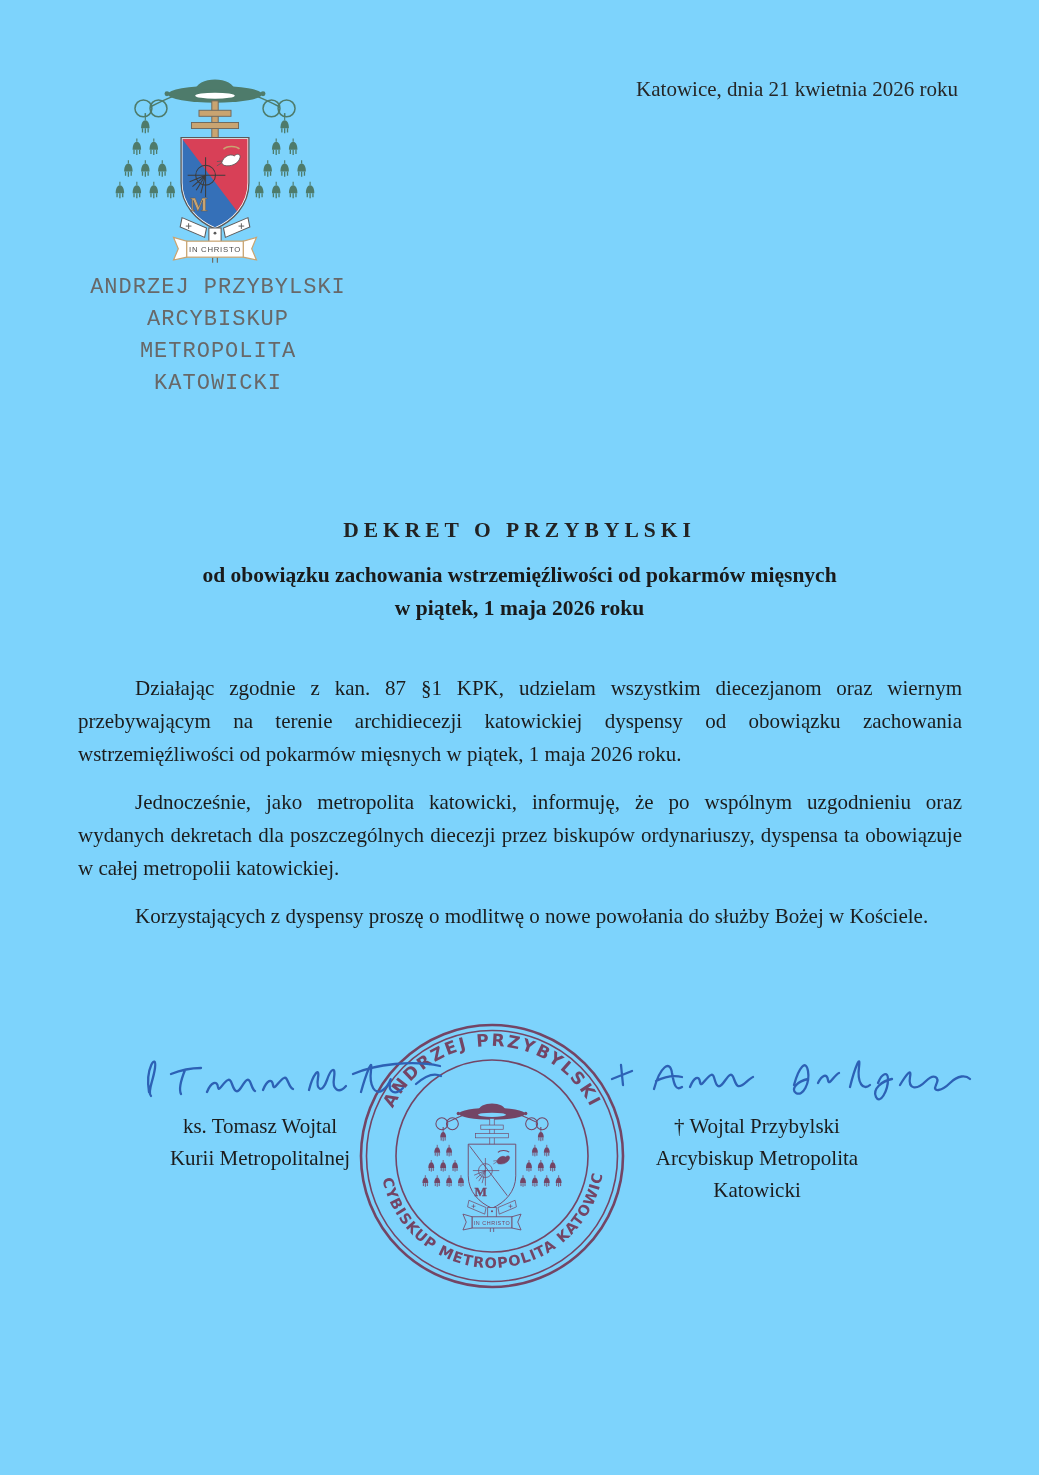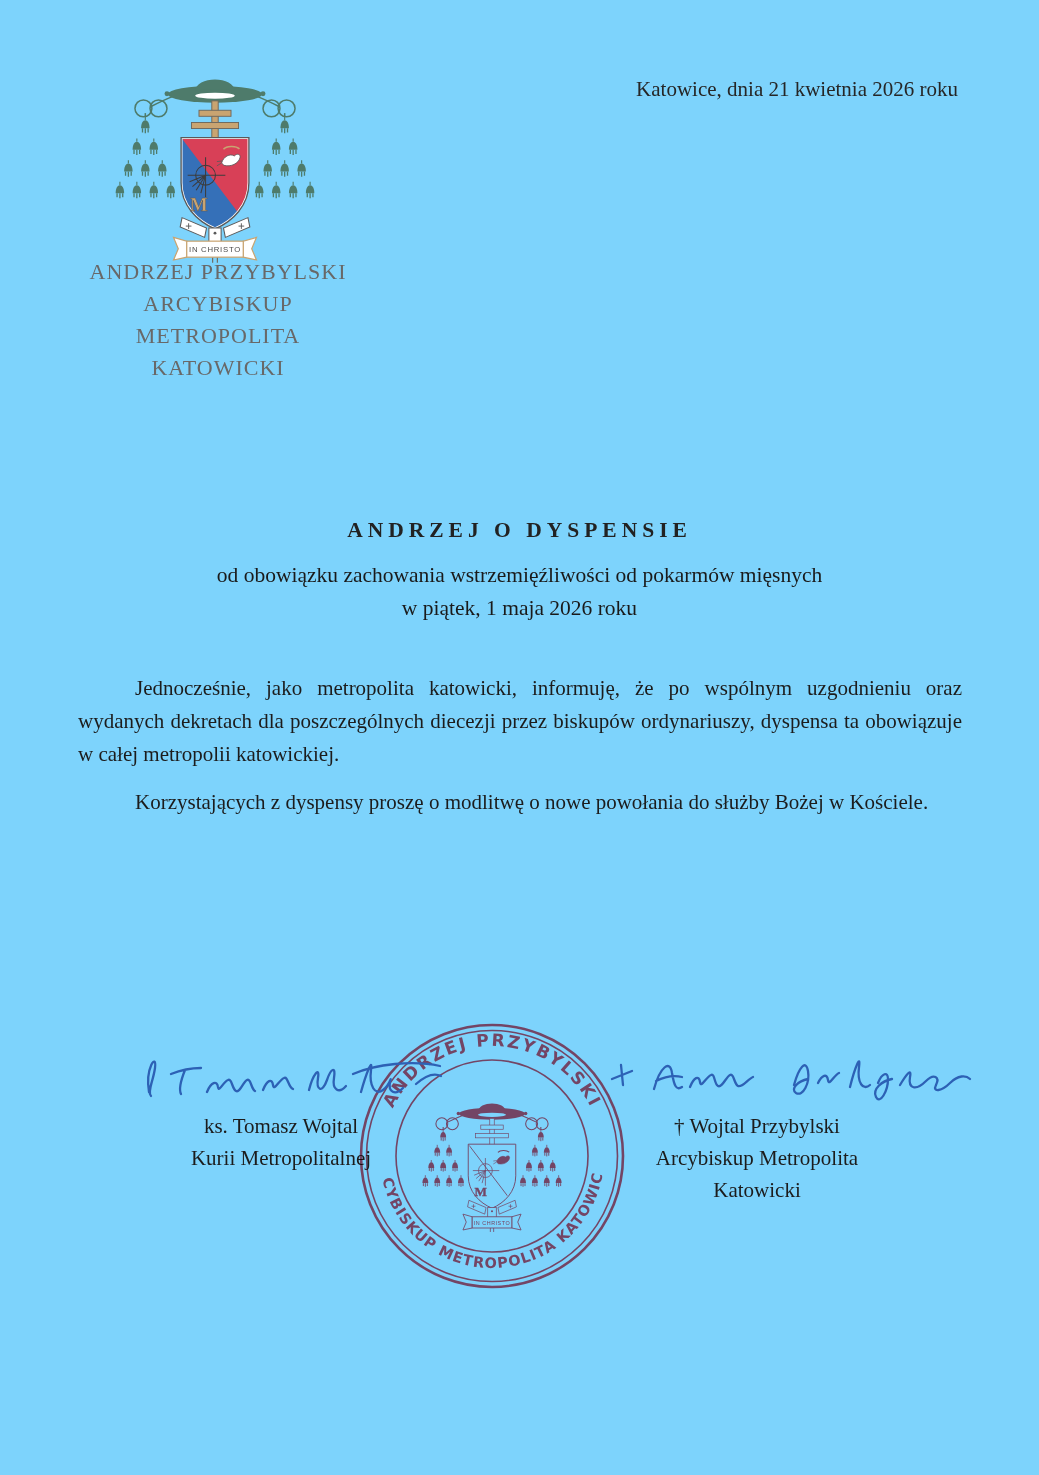--- a/index.html
+++ b/index.html
@@ -8,48 +8,48 @@
     background:#7dd3fc;overflow:hidden;
     font-family:"Liberation Serif", serif;color:#1c1c1c;
   }
   .date-block{
     position:absolute;top:74px;right:81px;text-align:right;
     font-size:21px;line-height:31px;color:#262626;
   }
   .crest{position:absolute;left:102px;top:62px;width:226px;height:202px;}
   .crest svg{width:100%;height:100%;display:block;}
   .letterhead{
-    position:absolute;left:63px;top:256px;width:310px;text-align:center;
-    font-family:Liberation Serif, serif;font-size:22px;line-height:32px;
+    position:absolute;left:63px;top:272px;width:310px;text-align:center;
+    font-family:Liberation Mono, monospace;font-size:22px;line-height:32px;
     color:#686868;letter-spacing:1px;
   }
   .title-block{position:absolute;left:0;top:518px;width:100%;text-align:center;}
   .title-block h1{
     margin:0 0 16px 0;font-size:21.5px;font-weight:bold;letter-spacing:5px;color:#222;
   }
-  .subtitle{font-size:21.5px;font-weight:normal;line-height:33px;color:#1a1a1a;}
+  .subtitle{font-size:21.5px;font-weight:bold;line-height:33px;color:#1a1a1a;}
   .body-text{position:absolute;left:78px;top:672px;width:884px;}
   .body-text p{
     margin:0 0 15px 0;font-size:21px;line-height:33px;
     text-align:justify;text-indent:57px;color:#1c1c1c;
   }
   .stamp{
     position:absolute;left:352px;top:1016px;width:280px;height:280px;
     mix-blend-mode:multiply;opacity:.95;z-index:3;
   }
   .stamp svg{width:100%;height:100%;display:block;}
   .sig-script{position:absolute;z-index:4;}
   .sig-script svg{width:100%;height:100%;display:block;}
   .sig-script.left{left:133px;top:1040px;width:322px;height:76px;}
   .sig-script.right{left:598px;top:1038px;width:392px;height:74px;}
   .sig-text{
     position:absolute;z-index:2;text-align:center;
     font-size:21px;line-height:32px;color:#1c1c1c;
   }
-  .sig-text.left{left:131px;top:1110px;width:300px;}
+  .sig-text.left{left:110px;top:1110px;width:300px;}
   .sig-text.right{left:607px;top:1110px;width:300px;}
 </style>
 </head>
 <body>
 
 <div class="page">
 
   <div class="date-block">
     <div>Katowice, dnia 21 kwietnia 2026 roku</div>
   </div>
@@ -141,28 +141,29 @@
       </svg>
     </div>
 
   <div class="letterhead">
     <div>ANDRZEJ PRZYBYLSKI</div>
     <div>ARCYBISKUP METROPOLITA</div>
     <div>KATOWICKI</div>
   </div>
 
   <div class="title-block">
-    <h1>ANDRZEJ O DYSPENSIE</h1>
+    <h1>DEKRET O PRZYBYLSKI</h1>
     <div class="subtitle">
       <div>od obowiązku zachowania wstrzemięźliwości od pokarmów mięsnych</div>
       <div>w piątek, 1 maja 2026 roku</div>
     </div>
   </div>
 
   <div class="body-text">
+    <p>Działając zgodnie z kan. 87 §1 KPK, udzielam wszystkim diecezjanom oraz wiernym przebywającym na terenie archidiecezji katowickiej dyspensy od obowiązku zachowania wstrzemięźliwości od pokarmów mięsnych w piątek, 1 maja 2026 roku.</p>
     <p>Jednocześnie, jako metropolita katowicki, informuję, że po wspólnym uzgodnieniu oraz wydanych dekretach dla poszczególnych diecezji przez biskupów ordynariuszy, dyspensa ta obowiązuje w całej metropolii katowickiej.</p>
     <p>Korzystających z dyspensy proszę o modlitwę o nowe powołania do służby Bożej w Kościele.</p>
   </div>
 
   <div class="stamp">
 <svg viewBox="0 0 280 280" xmlns="http://www.w3.org/2000/svg">
   <defs>
     <path id="arcTop" d="M36.6,102.4 A110,110 0 0 1 243.4,102.4"></path>
     <path id="arcBot" d="M29.7,159.4 A112,112 0 0 0 250.3,159.4"></path>
   </defs>

